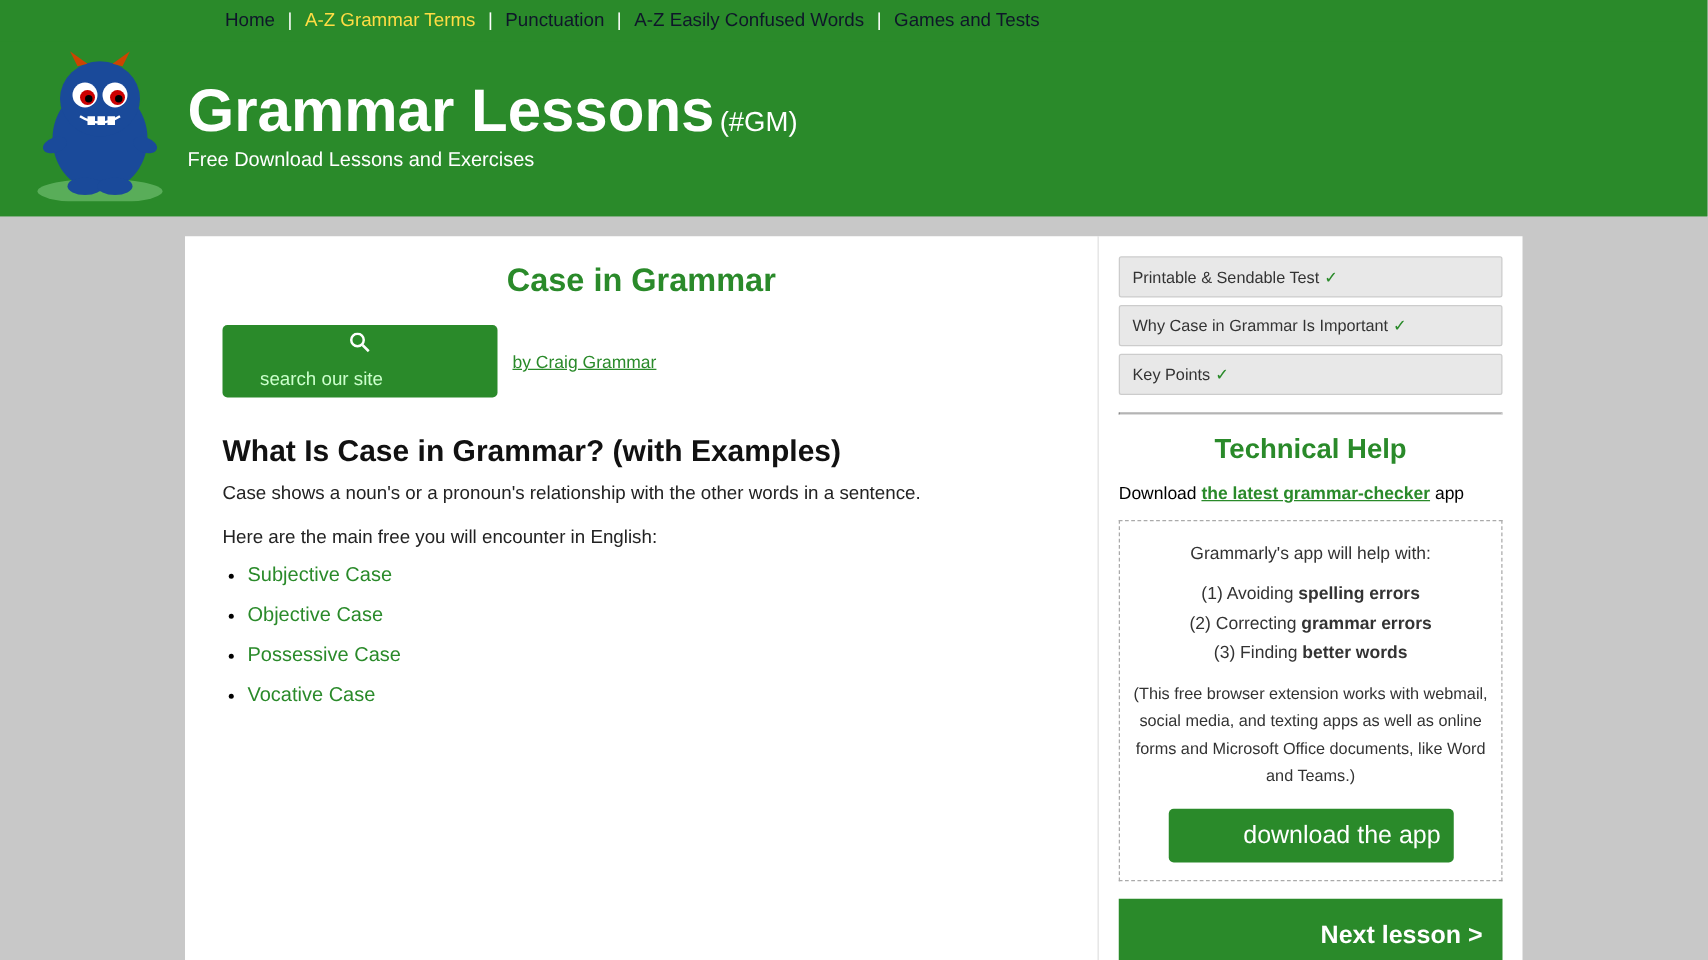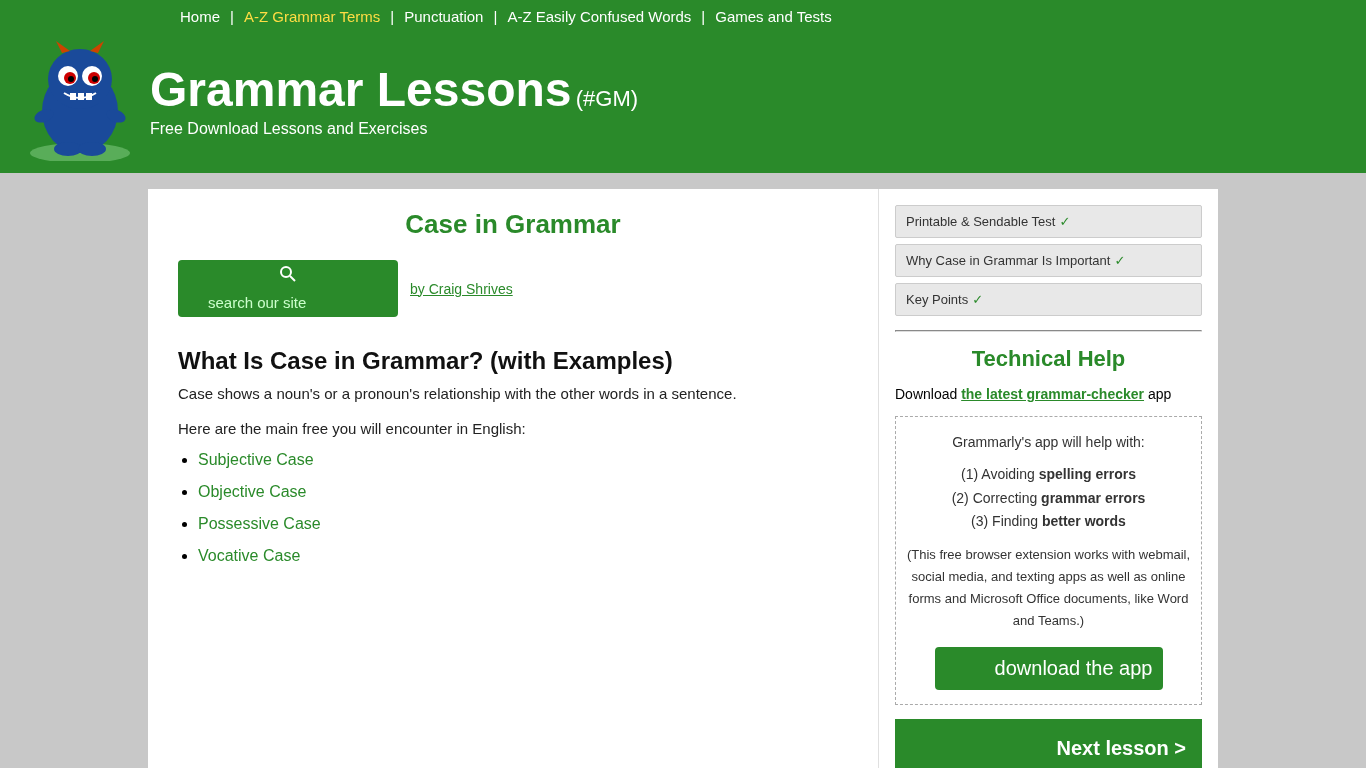--- a/index.html
+++ b/index.html
@@ -11,21 +11,21 @@
       padding: 0;
     }
     #nav-bar {
       background: #2a8a2a;
       padding: 8px 0 8px 180px;
       display: flex;
       align-items: center;
       gap: 6px;
     }
     .nav-link {
-      color: #ffffff;
+      color: #0f172a;
       text-decoration: none;
       font-size: 15px;
     }
     .nav-link.active {
       color: #ffdd44;
     }
     .nav-sep {
       color: #fff;
       margin: 0 4px;
     }
@@ -293,21 +293,21 @@
     <div id="search-bar">
       <div id="search-input-wrapper">
         <span id="search-icon-svg">
           <svg width="16" height="16" viewBox="0 0 16 16" fill="white">
             <circle cx="6" cy="6" r="5" stroke="white" stroke-width="2" fill="none"></circle>
             <line x1="10" y1="10" x2="15" y2="15" stroke="white" stroke-width="2"></line>
           </svg>
         </span>
         <input id="search-input" type="text" placeholder="search our site" style="">
       </div>
-      <a href="#" id="author-link">by Craig Shrives</a>
+      <a href="#" id="author-link">by Craig Grammar</a>
     </div>
 
     <h2 id="article-heading">What Is Case in Grammar? (with Examples)</h2>
     <p id="article-intro">Case shows a noun's or a pronoun's relationship with the other words in a sentence.</p>
     <p id="article-subtext" style="margin-top:16px;">Here are the main free you will encounter in English:</p>
 
     <ul class="case-list">
       <li>
         <a class="case-link" href="#">Subjective Case</a>
       </li>

